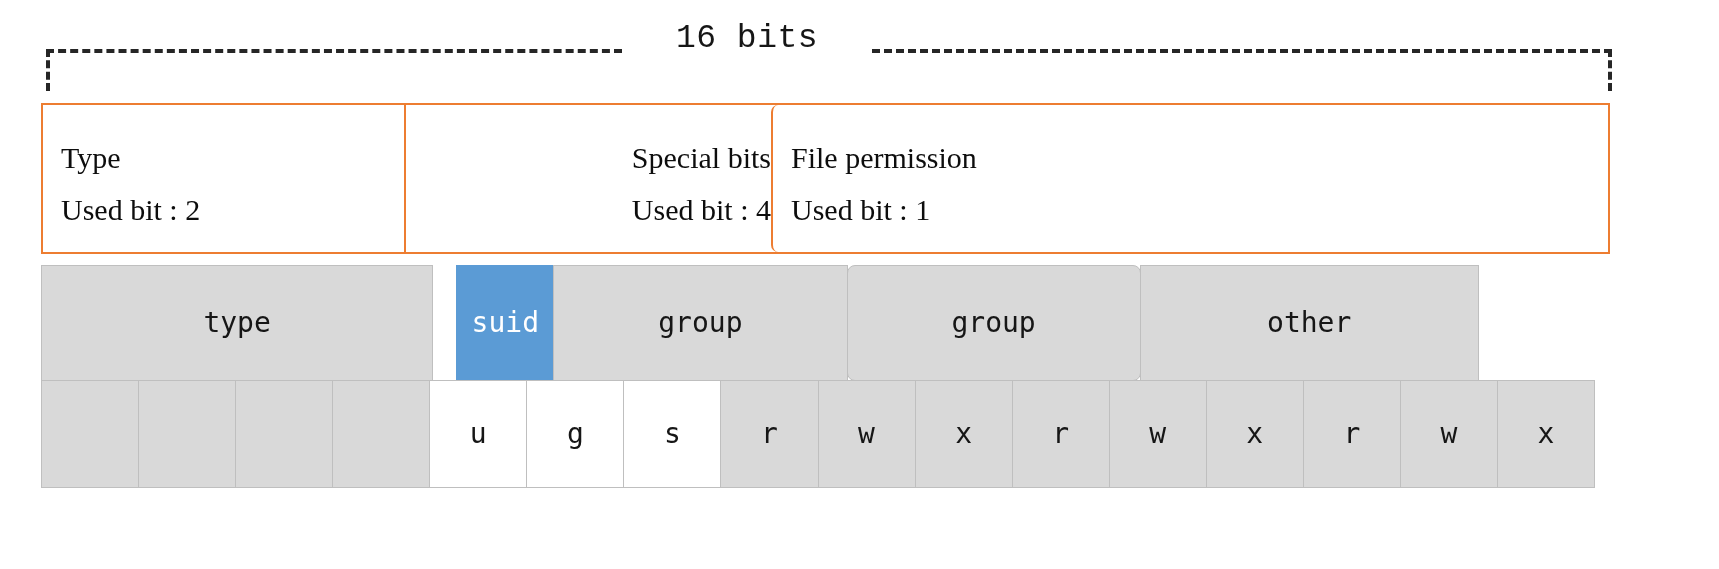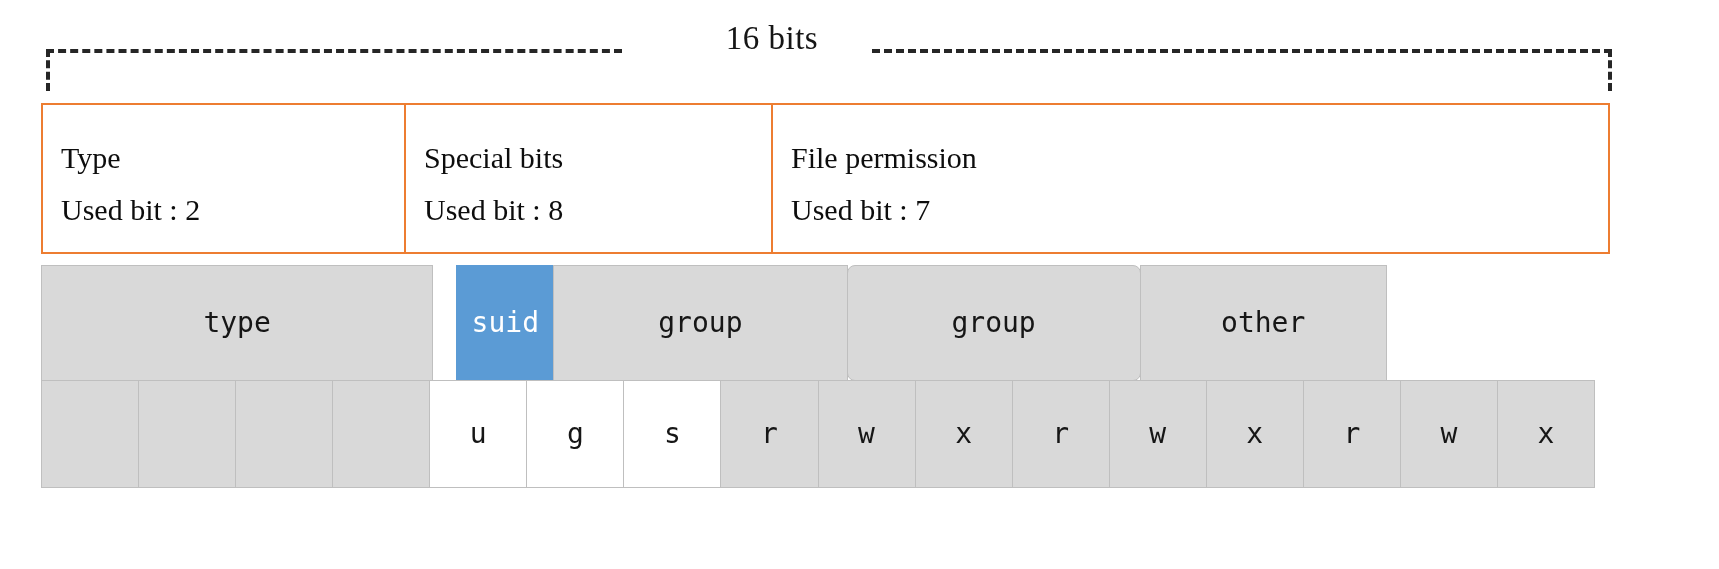--- a/index.html
+++ b/index.html
@@ -35,24 +35,24 @@
     width: 0;
     border-left: 4px dashed #262626;
     top: 49px;
     height: 42px;
   }
   .bracket-v.left  { left: 46px;  }
   .bracket-v.right { left: 1608px; }
 
   #bits-caption {
     position: absolute;
-    left: 647px; top: 22px;
+    left: 622px; top: 22px;
     width: 250px;
     text-align: center;
-    font-family: Liberation Serif, serif;
+    font-family: Liberation Mono, monospace;
     font-size: 33px;
     color: #161616;
     letter-spacing: 0.5px;
     line-height: 1;
   }
 
   
   #orange-row {
     position: absolute;
     left: 41px; top: 103px;
@@ -71,22 +71,22 @@
     display: flex;
     flex-direction: column;
     justify-content: center;
     gap: 22px;
     line-height: 1;
   }
   .orange-cell + .orange-cell { border-left: 2px solid #ED7D31; }
   .orange-cell .oc-title {}
   .orange-cell .oc-sub {}
   #orange-cell-0 { width: 361px; }
-  #orange-cell-1 { width: 367px; }
-  #orange-cell-2 { flex: 1 1 auto; }
+  #orange-cell-1 { width: 367px; text-align: right; }
+  #orange-cell-2 { flex: 1 1 auto; border-radius: 7px; }
 
   
   #bit-table {
     position: absolute;
     left: 41px; top: 265px;
     width: 1569px; height: 222px;
   }
   .bt-row {
     display: flex;
     width: 100%;
@@ -127,37 +127,37 @@
 
 <div id="orange-row">
 
   <div class="orange-cell" id="orange-cell-0">
     <span class="oc-title">Type</span>
     <span class="oc-sub">Used bit : 2</span>
   </div>
 
   <div class="orange-cell" id="orange-cell-1">
     <span class="oc-title">Special bits</span>
-    <span class="oc-sub">Used bit : 8</span>
+    <span class="oc-sub">Used bit : 4</span>
   </div>
 
   <div class="orange-cell" id="orange-cell-2">
     <span class="oc-title">File permission</span>
-    <span class="oc-sub">Used bit : 7</span>
+    <span class="oc-sub">Used bit : 1</span>
   </div>
 
 </div>
 
 <div id="bit-table">
   <div class="bt-row" id="bt-row-names">
       <div class="bt-cell " style="width: 392.25px;">type</div>
       <div class="bt-cell blue" style="width: 98.0625px; margin-left: 24px;">suid</div>
       <div class="bt-cell " style="width: 294.188px;">group</div>
       <div class="bt-cell " style="width: 294.188px; border-radius: 8px;">group</div>
-      <div class="bt-cell " style="width: 247px;">other</div>
+      <div class="bt-cell " style="width: 339px;">other</div>
     </div>
   <div class="bt-row" id="bt-row-values">
       <div class="bt-cell  blank" style="width: 98.0625px;"></div>
       <div class="bt-cell  blank" style="width: 98.0625px;"></div>
       <div class="bt-cell  blank" style="width: 98.0625px;"></div>
       <div class="bt-cell  blank" style="width: 98.0625px;"></div>
       <div class="bt-cell white" style="width: 98.0625px;">u</div>
       <div class="bt-cell white" style="width: 98.0625px;">g</div>
       <div class="bt-cell white" style="width: 98.0625px;">s</div>
       <div class="bt-cell " style="width: 98.0625px;">r</div>

